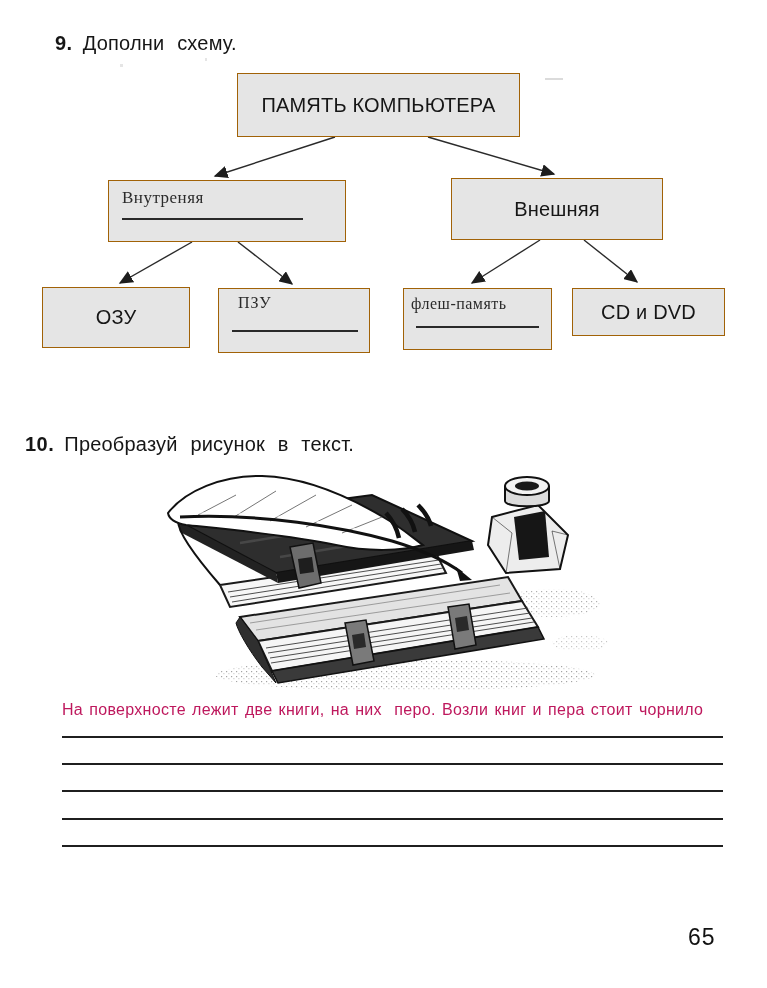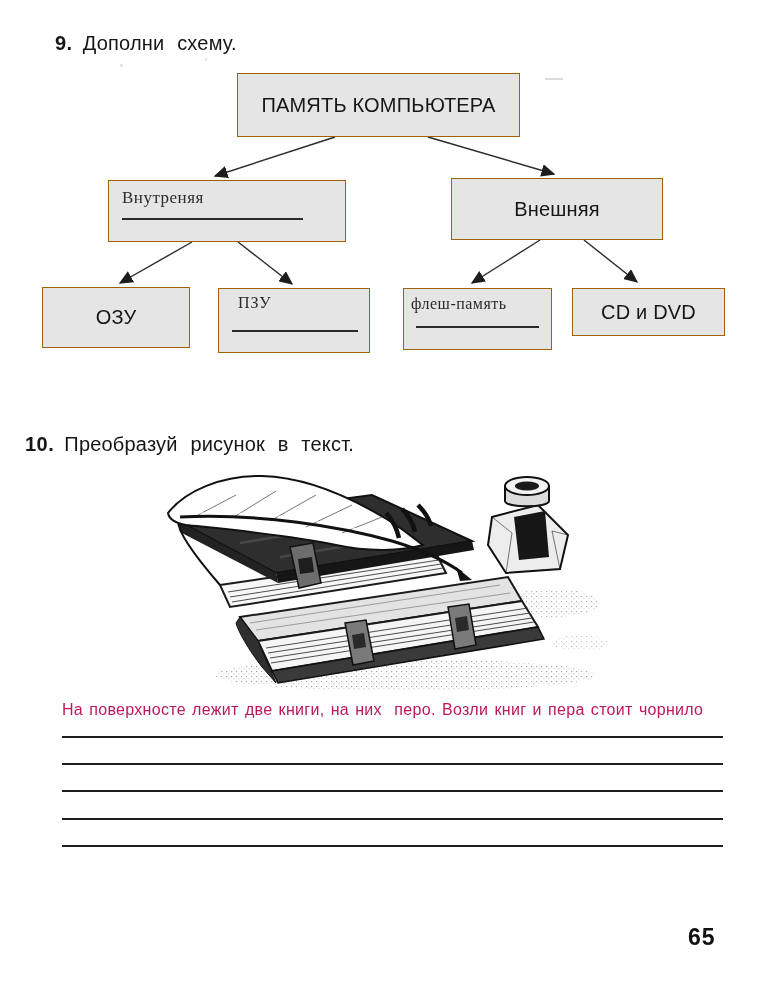--- a/index.html
+++ b/index.html
@@ -52,21 +52,21 @@
     white-space:pre;
   }
   .rule{
     position:absolute;
     left:62px;width:661px;height:0;
     border-bottom:2px solid #1f1f1f;
   }
   .page-number{
     position:absolute;
     left:688px;top:924px;
-    font-size:23px;font-weight:bold;color:#111;
+    font-size:23px;font-weight:normal;color:#111;
     letter-spacing:1px;
   }
   .artifact{position:absolute;background:#bdbdbd;}
   .illustration{position:absolute;left:140px;top:455px;width:470px;height:245px;}
 </style>
 </head>
 <body>
 
 <div class="page">
 

